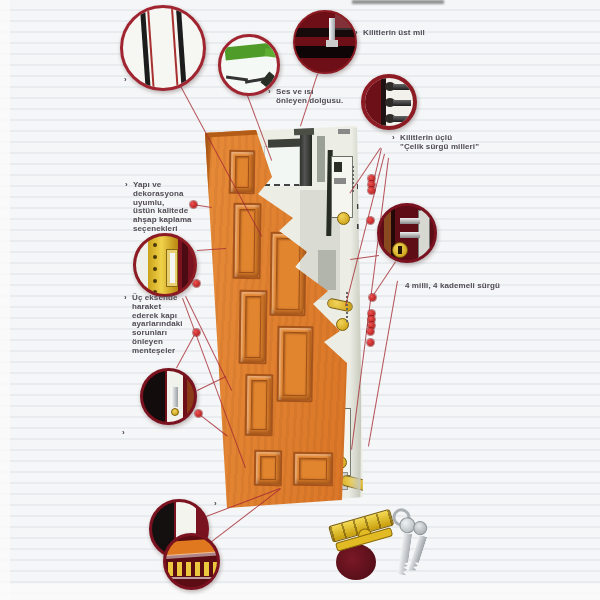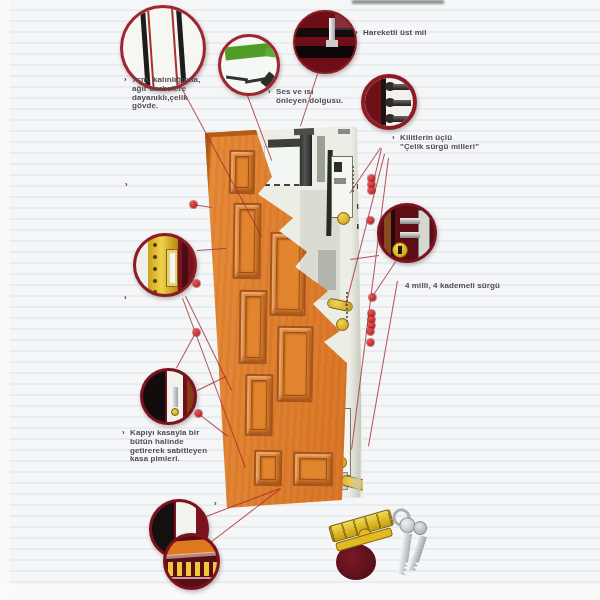--- a/index.html
+++ b/index.html
@@ -214,33 +214,38 @@
   <div style="left:388px;top:508px;width:46px;height:84px;transform:rotate(8deg)">
     <div style="left:0;top:2px;width:18px;height:18px;border-radius:50%;border:3px solid #aab0b4"></div>
     <div style="left:8px;top:10px;width:16px;height:16px;border-radius:50%;background:radial-gradient(circle at 35% 35%,#eef2f4,#aab0b4);border:1px solid #8e9498"></div>
     <div style="left:13px;top:26px;width:9px;height:42px;background:linear-gradient(90deg,#f2f4f5,#a8adb2);
       clip-path:polygon(0 0,100% 0,100% 68%,55% 72%,100% 76%,55% 82%,100% 86%,55% 92%,100% 100%,0 100%)"></div>
     <div style="left:22px;top:12px;width:14px;height:14px;border-radius:50%;background:radial-gradient(circle at 35% 35%,#e4e8ea,#9aa0a6);border:1px solid #8e9498;transform:rotate(12deg)"></div>
     <div style="left:26px;top:26px;width:8px;height:38px;background:linear-gradient(90deg,#e8eaec,#9aa0a6);transform:rotate(10deg);
       clip-path:polygon(0 0,100% 0,100% 70%,50% 74%,100% 80%,50% 86%,100% 92%,0 100%)"></div>
   </div>
 
-  <div class="lbl" id="lb1"><span class="b">›</span><span class="t">7cm. kalınlığında,
-ağır darbelere
-dayanıklı,çelik
-gövde.</span></div>
-  <div class="lbl" id="lb2"><span class="b">›</span></div>
-  <div class="lbl" id="lb3"><span class="b">›</span></div>
-  <div class="lbl" id="lb4"><span class="b">›</span><span class="t">Kapıyı kasayla bir
-bütün halinde
-getirerek sabitleyen
-kasa pimleri.</span></div>
+  <div class="lbl" id="lb1"><span class="b">›</span></div>
+  <div class="lbl" id="lb2"><span class="b">›</span><span class="t">Yapı ve
+dekorasyona
+uyumlu,
+üstün kalitede
+ahşap kaplama
+seçenekleri</span></div>
+  <div class="lbl" id="lb3"><span class="b">›</span><span class="t">Üç eksende
+haraket
+ederek kapı
+ayarlarındaki
+sorunları
+önleyen
+menteşeler</span></div>
+  <div class="lbl" id="lb4"><span class="b">›</span></div>
   <div class="lbl" id="lb5"><span class="b">›</span><span class="t">Ses ve ısı
 önleyen dolgusu.</span></div>
-  <div class="lbl" id="lb6"><span class="b">›</span><span class="t">Hareketli üst mil</span></div>
+  <div class="lbl" id="lb6"><span class="b">›</span><span class="t">Kilitlerin üst mil</span></div>
   <div class="lbl" id="lb7"><span class="b">›</span><span class="t">Kilitlerin üçlü
 "Çelik sürgü milleri"</span></div>
   <div class="lbl" id="lb8"><span class="t">4 milli, 4 kademeli sürgü</span></div>
   <div class="lbl" id="lb9"><span class="b">›</span></div>
 
 <div class="dot" style="left: 189.5px; top: 200.5px;"></div>
     <div class="dot" style="left: 192.5px; top: 279.5px;"></div>
     <div class="dot" style="left: 192.5px; top: 328.5px;"></div>
     <div class="dot" style="left: 194.5px; top: 409.5px;"></div>
     <div class="dot" style="left: 367.5px; top: 174.5px;"></div>

